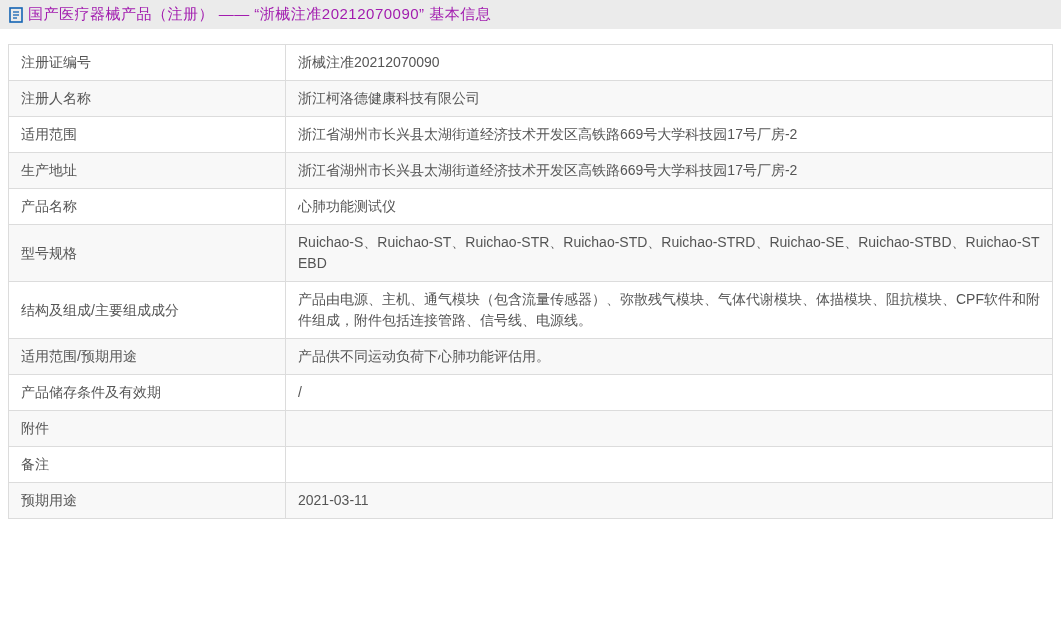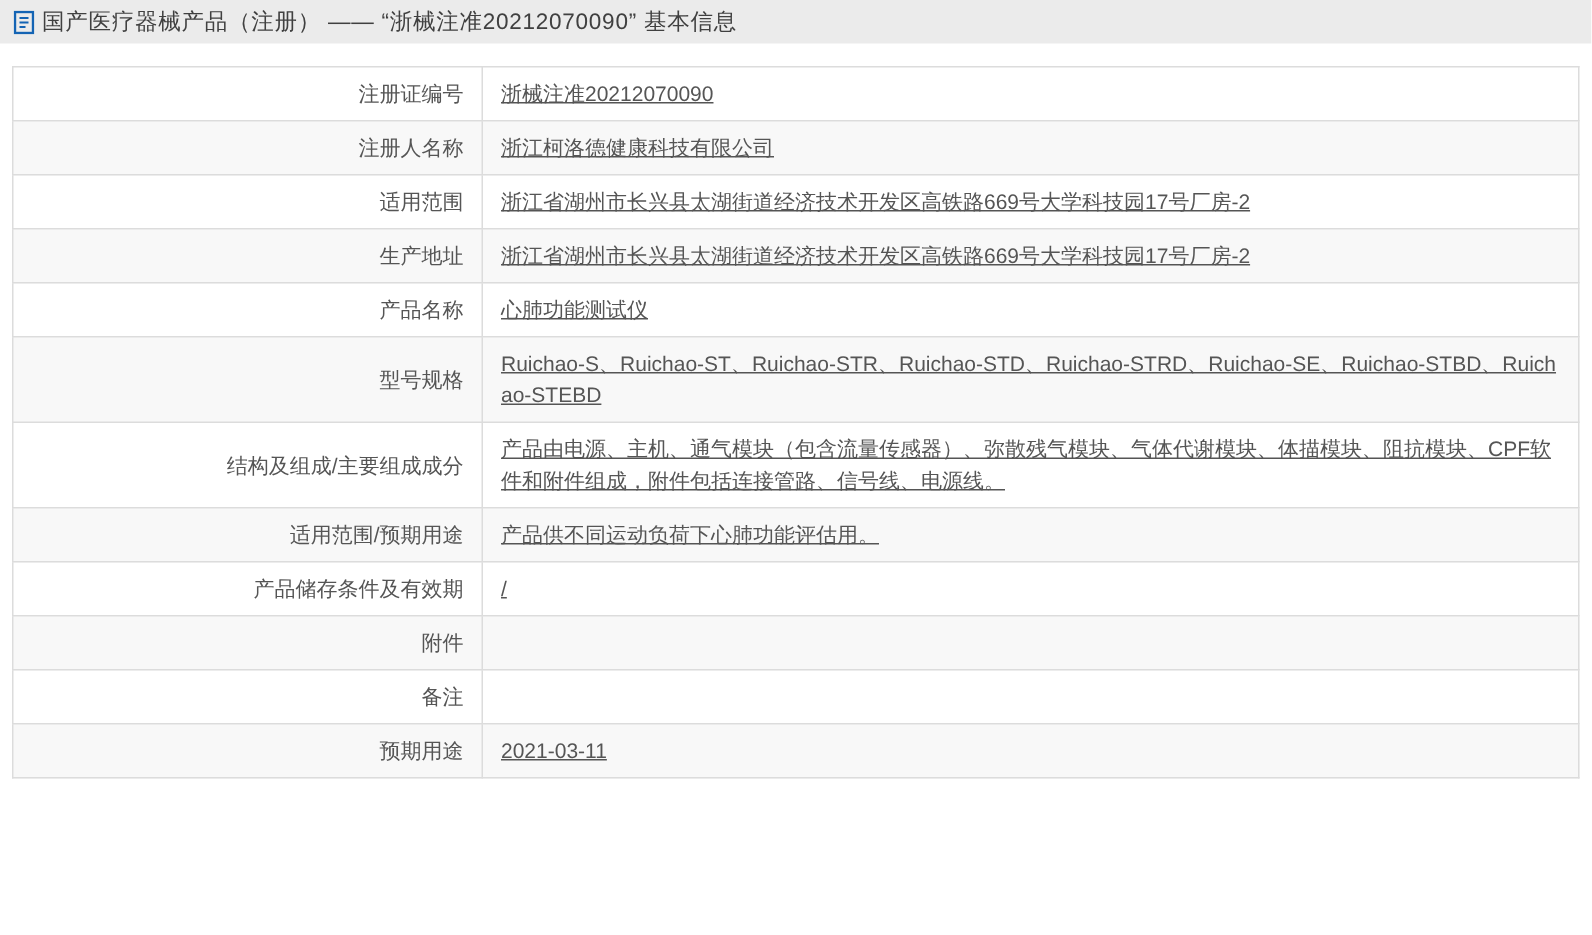--- a/index.html
+++ b/index.html
@@ -16,21 +16,21 @@
     display: flex;
     align-items: center;
     padding-left: 9px;
   }
   .header-bar .doc-icon {
     display: inline-flex;
     margin-right: 5px;
     flex: 0 0 auto;
   }
   .header-title {
-    color: #404040;
+    color: #a21caf;
     font-size: 15px;
     font-weight: 400;
     letter-spacing: 0.5px;
     white-space: nowrap;
   }
   .info-table-wrap {
     margin: 15px 8px 0 8px;
   }
   table.info-table {
     width: 1045px;
@@ -42,29 +42,28 @@
   table.info-table tr:nth-child(odd)  { background: #ffffff; }
   table.info-table td {
     border: 1px solid #dcdcdc;
     font-size: 14px;
     color: #555555;
     padding: 7px 12px;
     line-height: 21px;
     vertical-align: middle;
   }
   td.row-label {
-    width: 313px;
-    text-align: right;
+    width: 277px;
+    text-align: left;
     padding-right: 14px;
     white-space: nowrap;
   }
   td.row-value {
     text-align: left;
     word-break: break-all;
-    text-decoration: underline;
   }
 </style>
 </head>
 <body>
 
 <div class="header-bar">
   <span class="doc-icon">
     <svg width="14" height="16" viewBox="0 0 14 16">
       <rect x="1" y="1" width="12" height="14" fill="none" stroke="#1464b4" stroke-width="1.6"></rect>
       <line x1="4" y1="5" x2="10" y2="5" stroke="#1464b4" stroke-width="1.3"></line>

